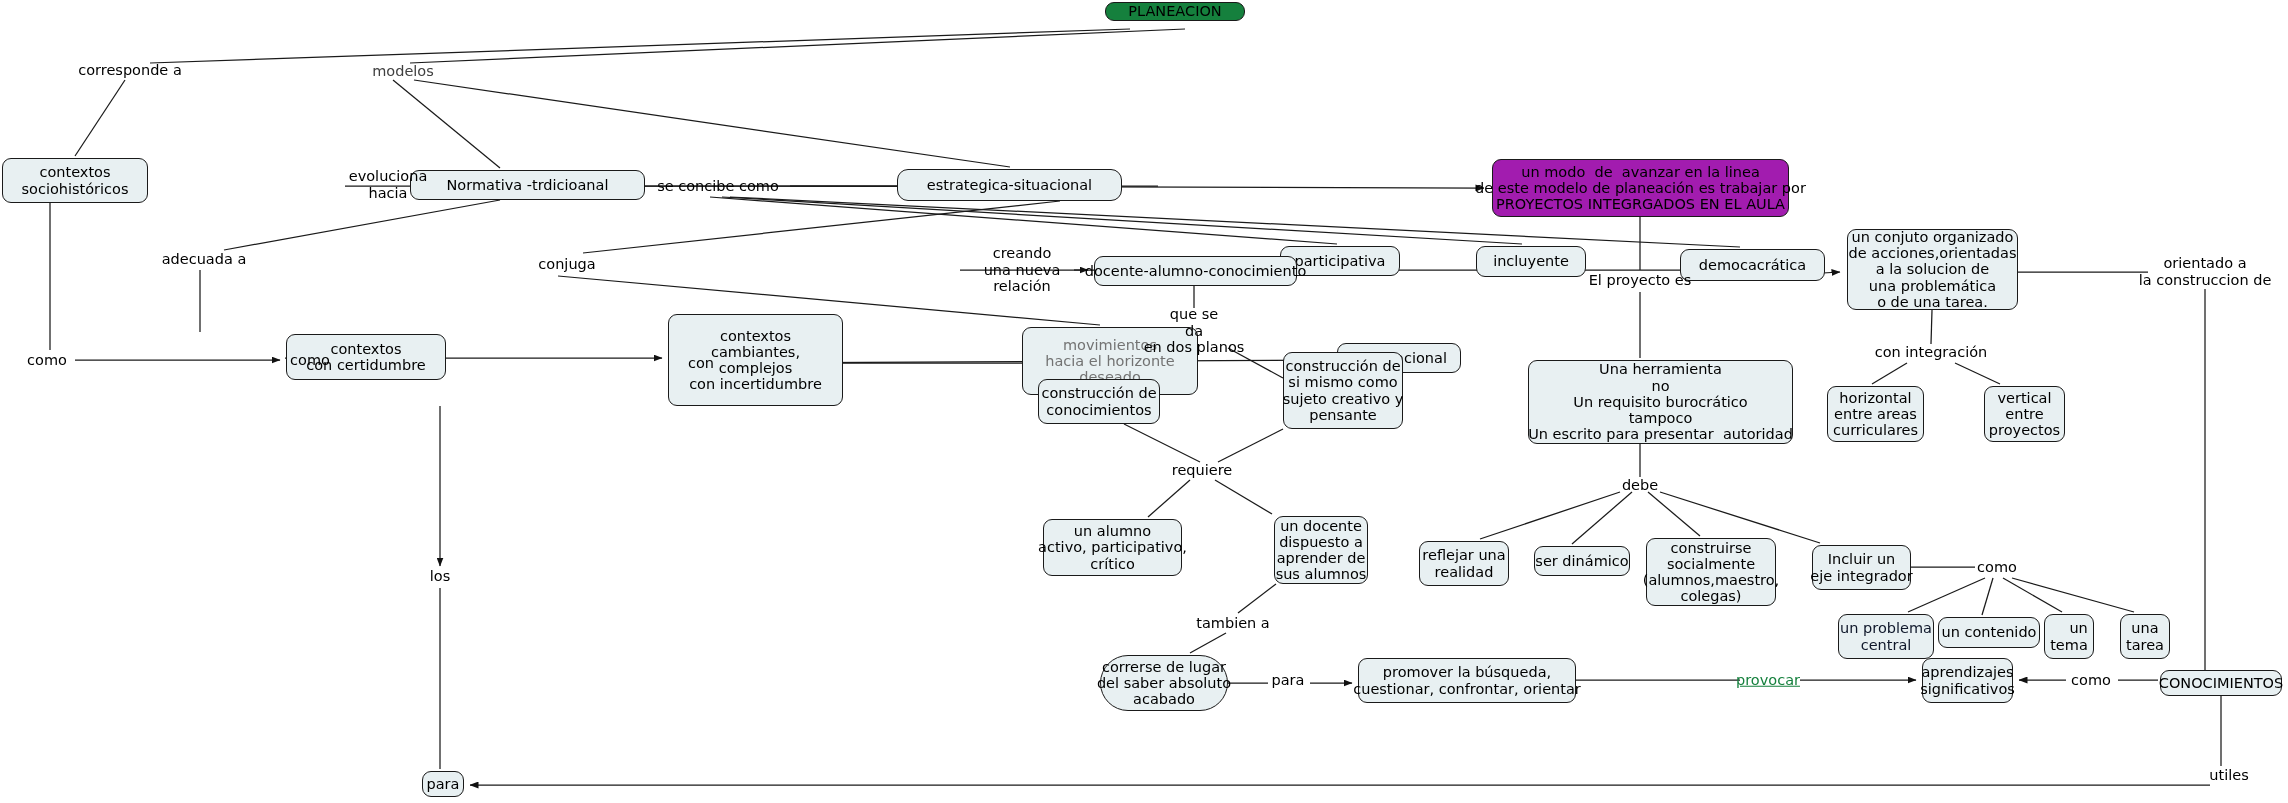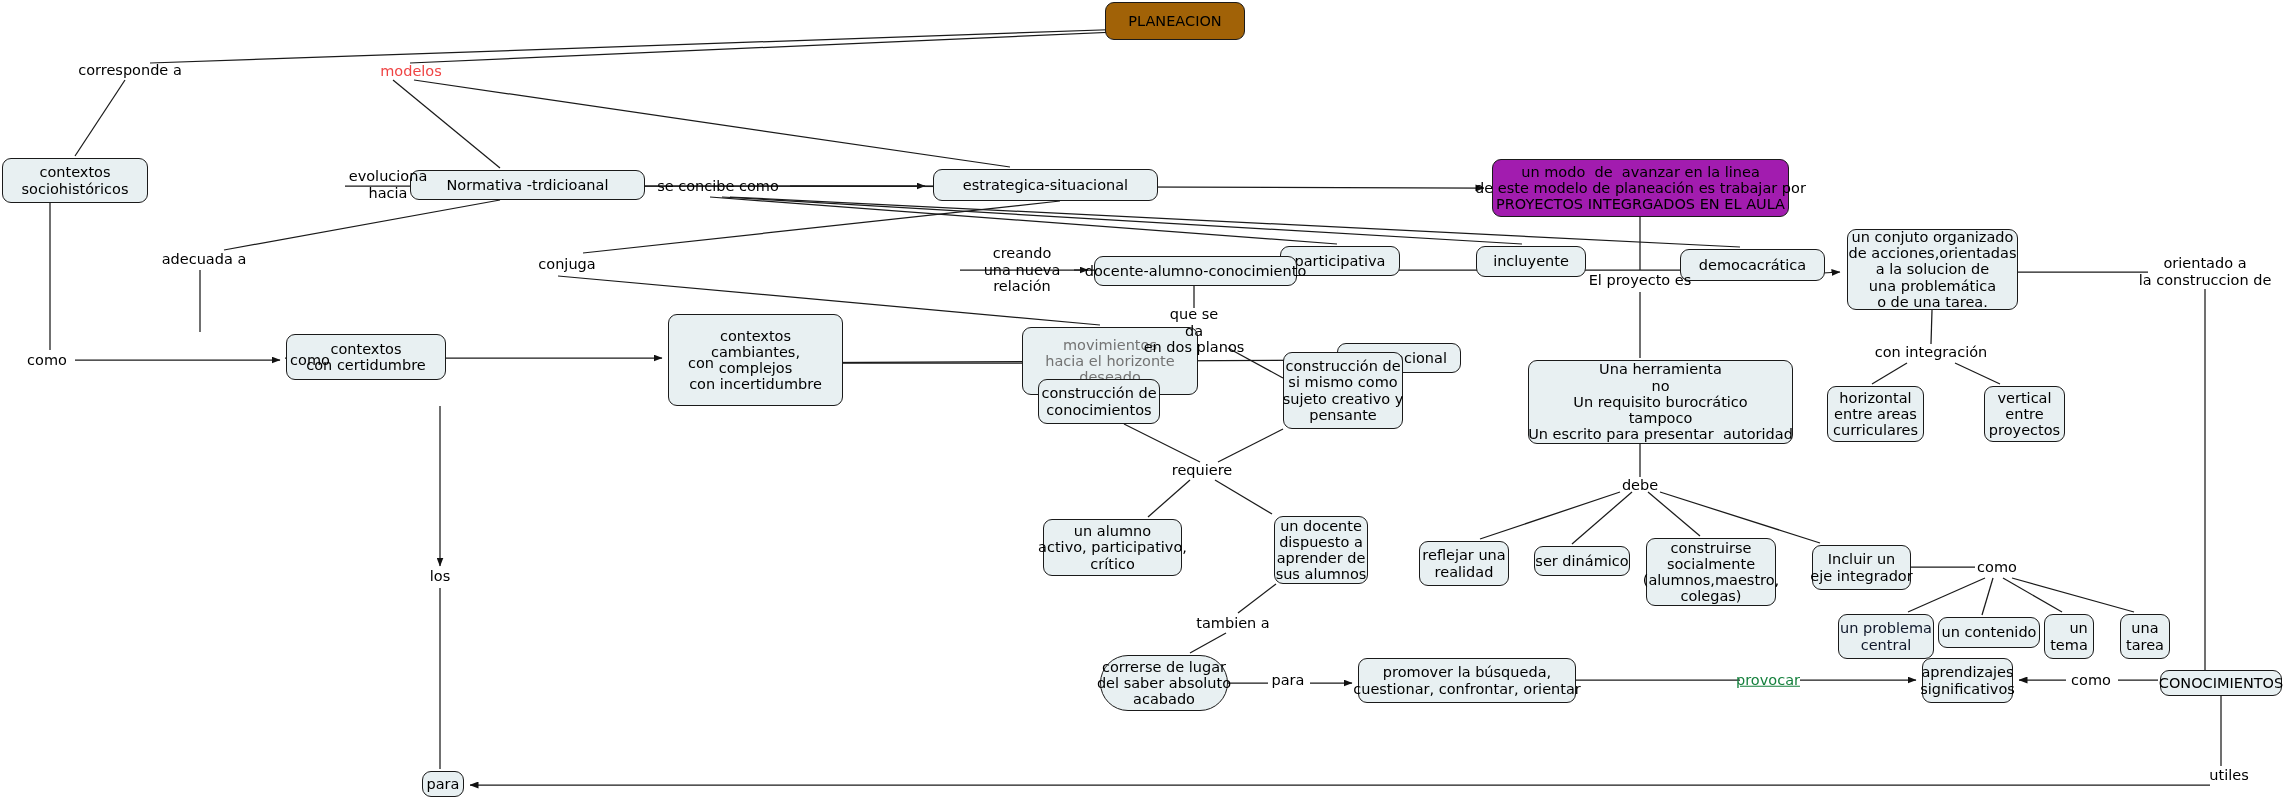--- a/index.html
+++ b/index.html
@@ -118,25 +118,25 @@
         <path d="M 1800 680 L 1916 680" stroke="#1a1a1a" stroke-width="1.25" fill="none" marker-end="url(#arrowhead)"></path>
         <path d="M 2158 680 L 2118 680" stroke="#1a1a1a" stroke-width="1.25" fill="none"></path>
         <path d="M 2066 680 L 2019 680" stroke="#1a1a1a" stroke-width="1.25" fill="none" marker-end="url(#arrowhead)"></path>
         <path d="M 2221 696 L 2221 766" stroke="#1a1a1a" stroke-width="1.25" fill="none"></path>
         <path d="M 2210 785 L 470 785" stroke="#1a1a1a" stroke-width="1.25" fill="none" marker-end="url(#arrowhead)"></path>
         <path d="M 440 406 L 440 566" stroke="#1a1a1a" stroke-width="1.25" fill="none" marker-end="url(#arrowhead)"></path>
         <path d="M 440 588 L 440 769" stroke="#1a1a1a" stroke-width="1.25" fill="none"></path>
       </g>
   </svg>
   <div id="node-layer">
-      <div class="node" style="left: 1105px; top: 2px; width: 140px; height: 38px; background: #a16207; border-color: rgb(26, 26, 26); color: rgb(0, 0, 0);">PLANEACION</div>
+      <div class="node" style="left: 1105px; top: 2px; width: 140px; height: 19px; background: #15803d; border-color: rgb(26, 26, 26); color: rgb(0, 0, 0);">PLANEACION</div>
       <div class="node" style="left: 2px; top: 158px; width: 146px; height: 45px; background: rgb(232, 240, 242); border-color: rgb(26, 26, 26); color: rgb(0, 0, 0);">contextos
 sociohistóricos</div>
       <div class="node" style="left: 410px; top: 170px; width: 235px; height: 30px; background: rgb(232, 240, 242); border-color: rgb(26, 26, 26); color: rgb(0, 0, 0);">Normativa -trdicioanal</div>
-      <div class="node" style="left: 933px; top: 169px; width: 225px; height: 32px; background: rgb(232, 240, 242); border-color: rgb(26, 26, 26); color: rgb(0, 0, 0);">estrategica-situacional</div>
+      <div class="node" style="left: 897px; top: 169px; width: 225px; height: 32px; background: rgb(232, 240, 242); border-color: rgb(26, 26, 26); color: rgb(0, 0, 0); border-radius: 11px;">estrategica-situacional</div>
       <div class="node" style="left: 1280px; top: 246px; width: 120px; height: 30px; background: rgb(232, 240, 242); border-color: rgb(26, 26, 26); color: rgb(0, 0, 0);">participativa</div>
       <div class="node" style="left: 1476px; top: 246px; width: 110px; height: 31px; background: rgb(232, 240, 242); border-color: rgb(26, 26, 26); color: rgb(0, 0, 0);">incluyente</div>
       <div class="node" style="left: 1680px; top: 249px; width: 145px; height: 32px; background: rgb(232, 240, 242); border-color: rgb(26, 26, 26); color: rgb(0, 0, 0);">democacrática</div>
       <div class="node" style="left: 286px; top: 334px; width: 160px; height: 46px; background: rgb(232, 240, 242); border-color: rgb(26, 26, 26); color: rgb(0, 0, 0);">contextos
 con certidumbre</div>
       <div class="node" style="left: 668px; top: 314px; width: 175px; height: 92px; background: rgb(232, 240, 242); border-color: rgb(26, 26, 26); color: rgb(0, 0, 0);">contextos
 cambiantes,
 complejos
 con incertidumbre</div>
       <div class="node" style="left: 1022px; top: 327px; width: 176px; height: 68px; background: rgb(232, 240, 242); border-color: rgb(26, 26, 26); color: #737373;">movimientos
@@ -197,21 +197,21 @@
 tema</div>
       <div class="node" style="left: 2120px; top: 614px; width: 50px; height: 45px; background: rgb(232, 240, 242); border-color: rgb(26, 26, 26); color: rgb(0, 0, 0);">una
 tarea</div>
       <div class="node" style="left: 1922px; top: 658px; width: 91px; height: 45px; background: rgb(232, 240, 242); border-color: rgb(26, 26, 26); color: rgb(0, 0, 0);">aprendizajes
 significativos</div>
       <div class="node" style="left: 2160px; top: 670px; width: 122px; height: 26px; background: rgb(232, 240, 242); border-color: rgb(26, 26, 26); color: rgb(0, 0, 0);">CONOCIMIENTOS</div>
       <div class="node" style="left: 422px; top: 771px; width: 42px; height: 26px; background: rgb(232, 240, 242); border-color: rgb(26, 26, 26); color: rgb(0, 0, 0);">para</div>
     </div>
   <div id="label-layer">
       <div class="linklabel" style="left: 130px; top: 70px; color: rgb(0, 0, 0);">corresponde a</div>
-      <div class="linklabel" style="left: 403px; top: 71px; color: #ef4444; margin-left: 8px;">modelos</div>
+      <div class="linklabel" style="left: 403px; top: 71px; color: #404040;">modelos</div>
       <div class="linklabel" style="left: 388px; top: 185px; color: rgb(0, 0, 0);">evoluciona
 hacia</div>
       <div class="linklabel" style="left: 718px; top: 186px; color: rgb(0, 0, 0);">se concibe como</div>
       <div class="linklabel" style="left: 204px; top: 259px; color: rgb(0, 0, 0);">adecuada a</div>
       <div class="linklabel" style="left: 567px; top: 264px; color: rgb(0, 0, 0);">conjuga</div>
       <div class="linklabel" style="left: 47px; top: 360px; color: rgb(0, 0, 0);">como</div>
       <div class="linklabel" style="left: 310px; top: 360px; color: rgb(0, 0, 0);">como</div>
       <div class="linklabel" style="left: 701px; top: 363px; color: rgb(0, 0, 0);">con</div>
       <div class="linklabel" style="left: 1022px; top: 270px; color: rgb(0, 0, 0);">creando
 una nueva

